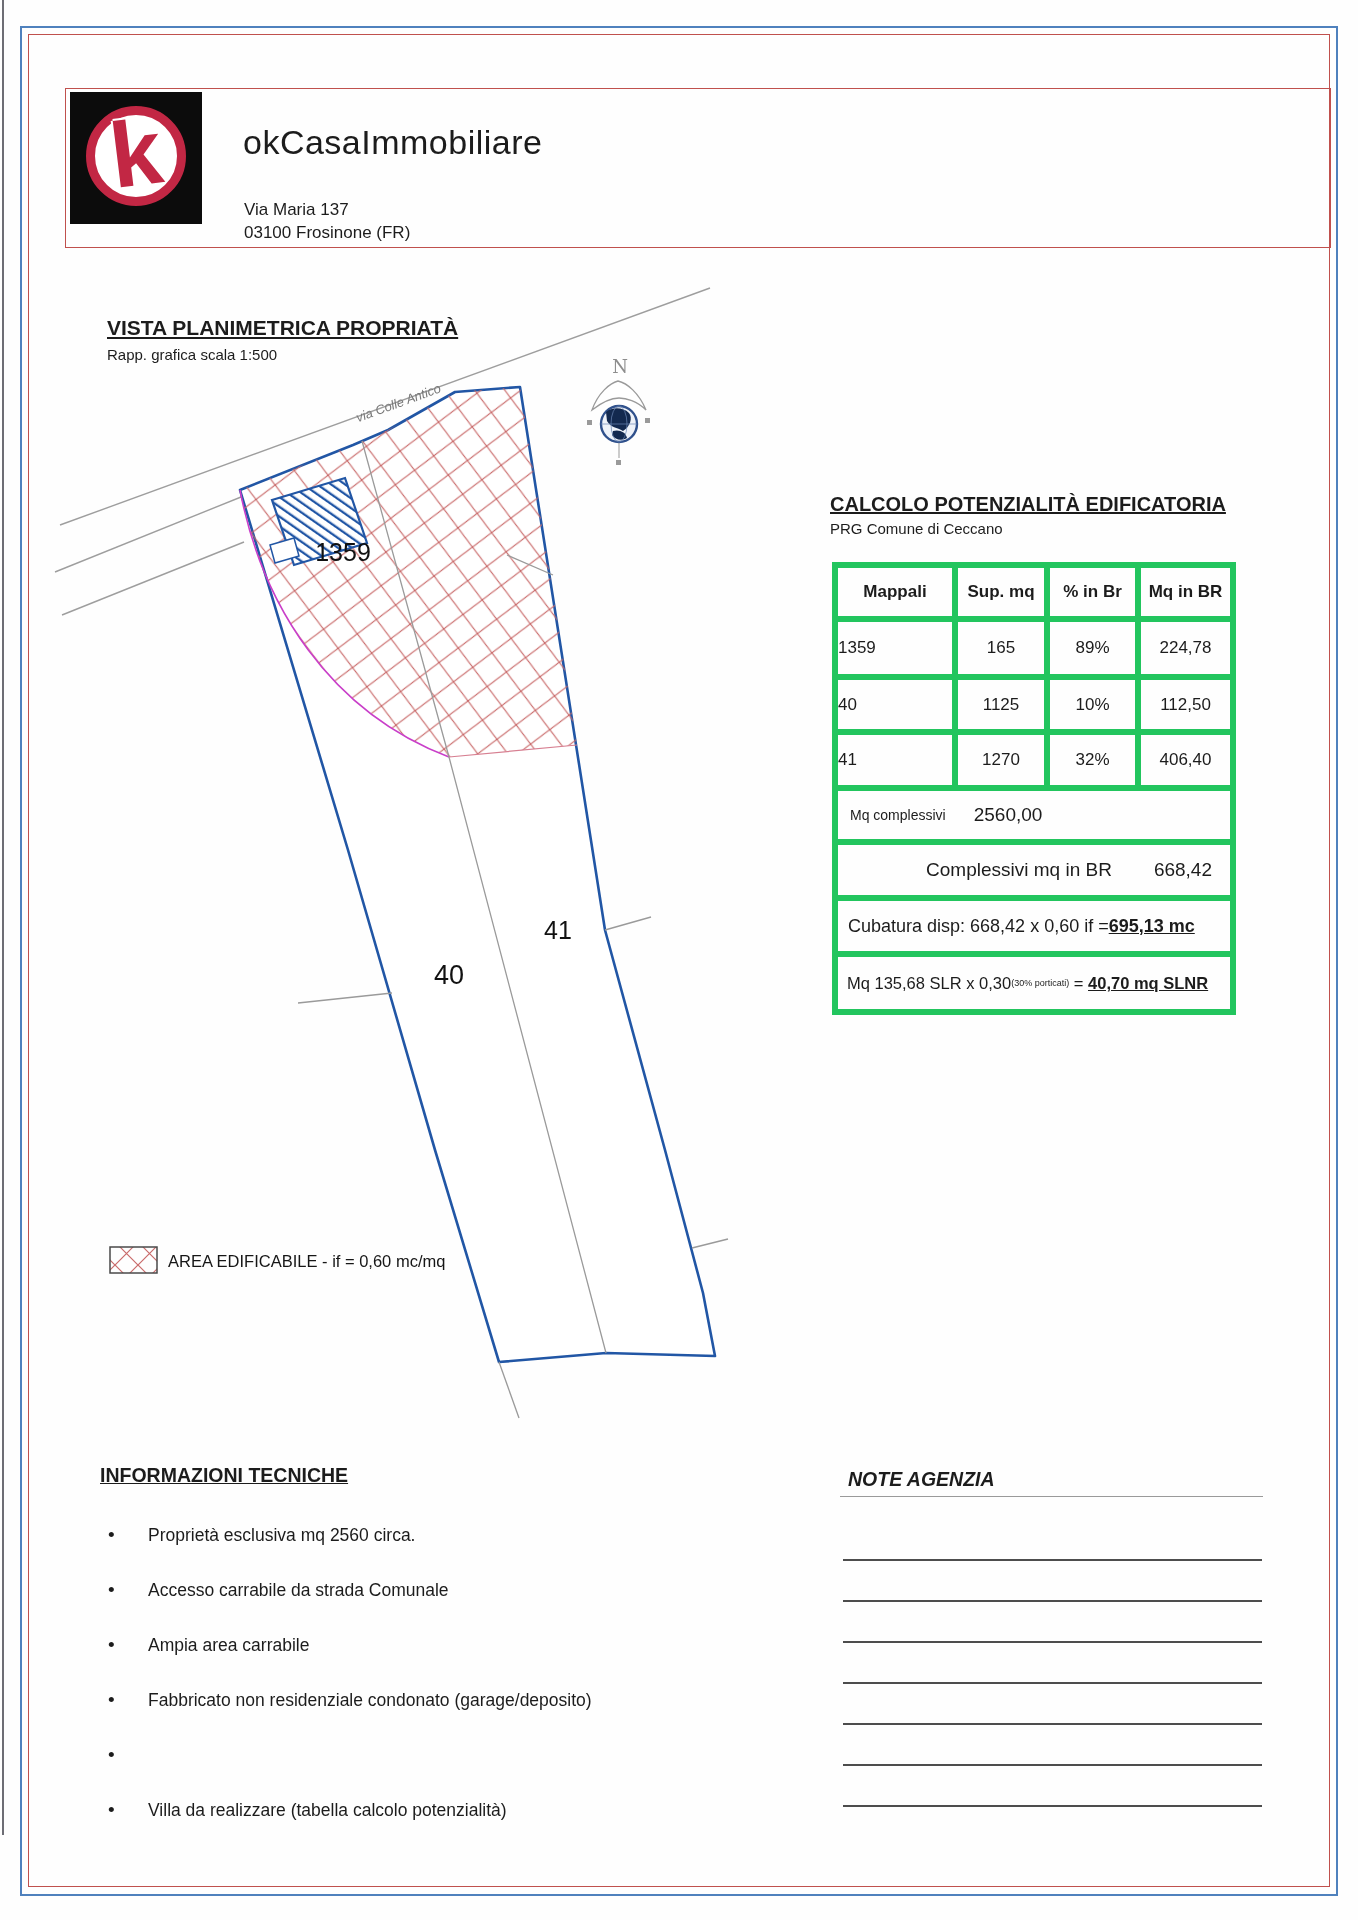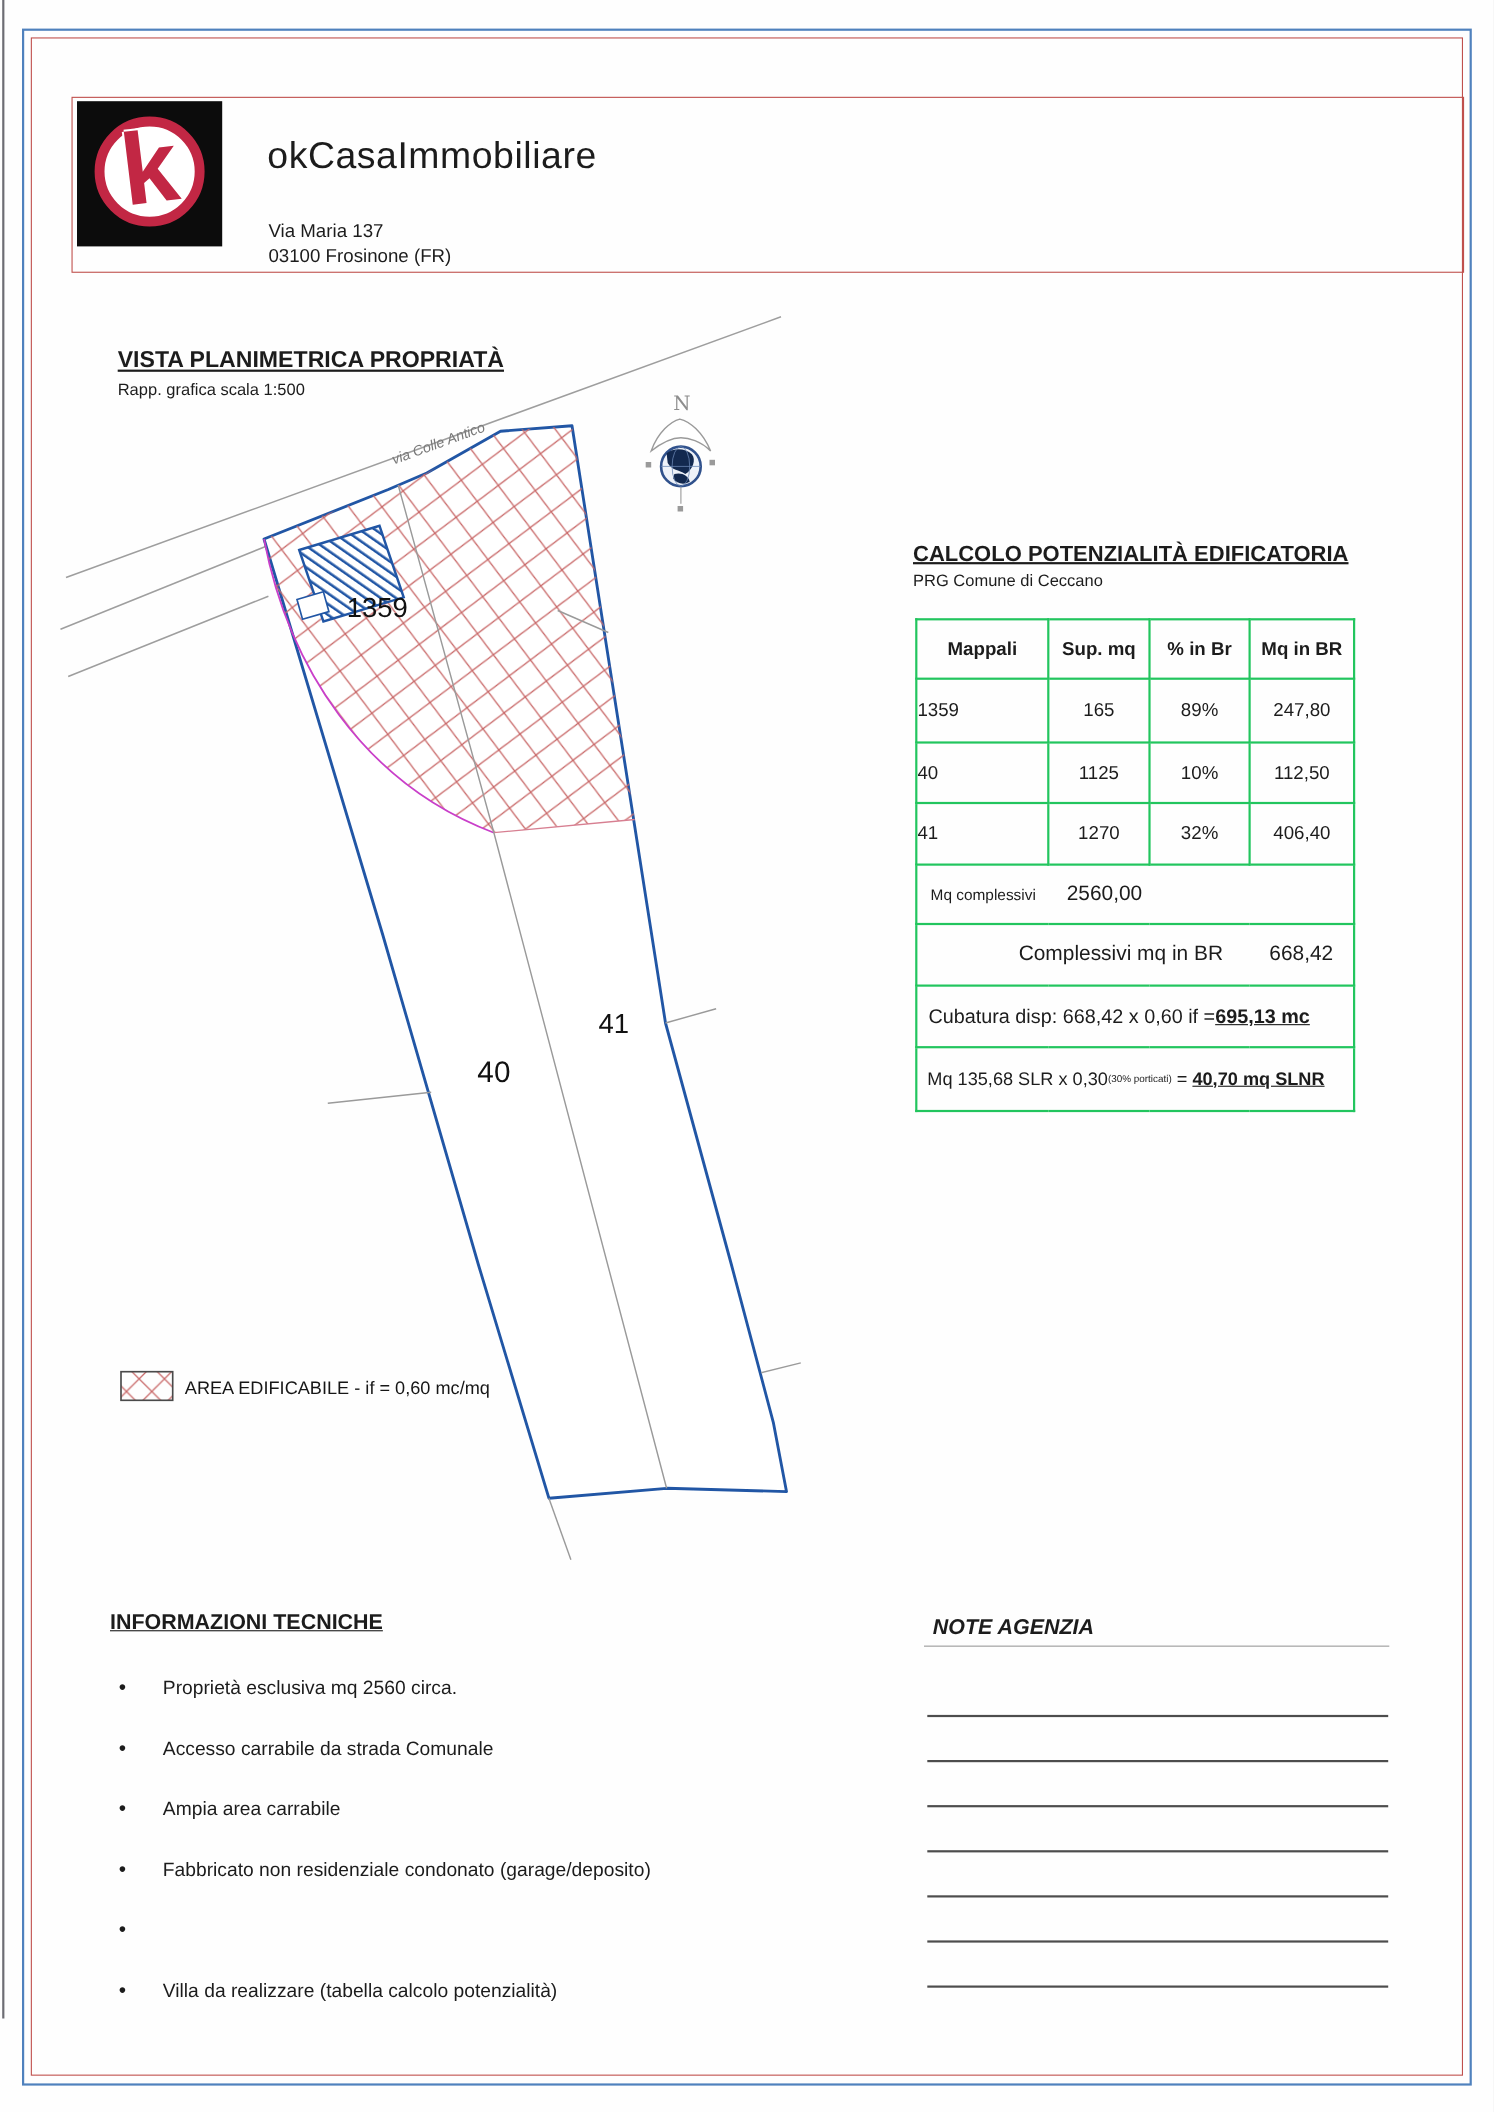--- a/index.html
+++ b/index.html
@@ -22,21 +22,21 @@
   .addr1{left:244px;top:200px;font-size:17px;}
   .addr2{left:244px;top:223px;font-size:17px;}
   
   .h-title{font-weight:bold;text-decoration:underline;}
   .plan-title{left:107px;top:316px;font-size:21px;}
   .plan-sub{left:107px;top:346px;font-size:15px;}
   .calc-title{left:830px;top:493px;font-size:20px;}
   .calc-sub{left:830px;top:520px;font-size:15px;}
   
   .calc-table{left:832px;top:562px;border-collapse:collapse;table-layout:fixed;width:398px;}
-  .calc-table td,.calc-table th{border:2px solid #22c55e;font-size:17px;padding:0;overflow:hidden;}
+  .calc-table td,.calc-table th{border:6px solid #22c55e;font-size:17px;padding:0;overflow:hidden;}
   .calc-table th{font-weight:bold;text-align:center;}
   .cell-l{text-align:left;padding-left:20px;}
   .cell-c{text-align:center;}
   .rowline{display:flex;align-items:center;height:100%;}
   .lbl-sm{font-size:14px;margin-left:12px;}
   .val-lg{font-size:19px;}
   .bu{font-weight:bold;text-decoration:underline;}
   .formula{font-size:18px;padding-left:10px;}
   .tiny{font-size:9px;}
   
@@ -149,21 +149,21 @@
         <tr style="height:54px">
       <th>Mappali</th>
       <th>Sup. mq</th>
       <th>% in Br</th>
       <th>Mq in BR</th>
     </tr>
     <tr style="height:58px">
       <td class="cell-l">1359</td>
       <td class="cell-c">165</td>
       <td class="cell-c">89%</td>
-      <td class="cell-c">247,80</td>
+      <td class="cell-c">224,78</td>
     </tr>
     <tr style="height:55px">
       <td class="cell-l">40</td>
       <td class="cell-c">1125</td>
       <td class="cell-c">10%</td>
       <td class="cell-c">112,50</td>
     </tr>
     <tr style="height:56px">
       <td class="cell-l">41</td>
       <td class="cell-c">1270</td>

